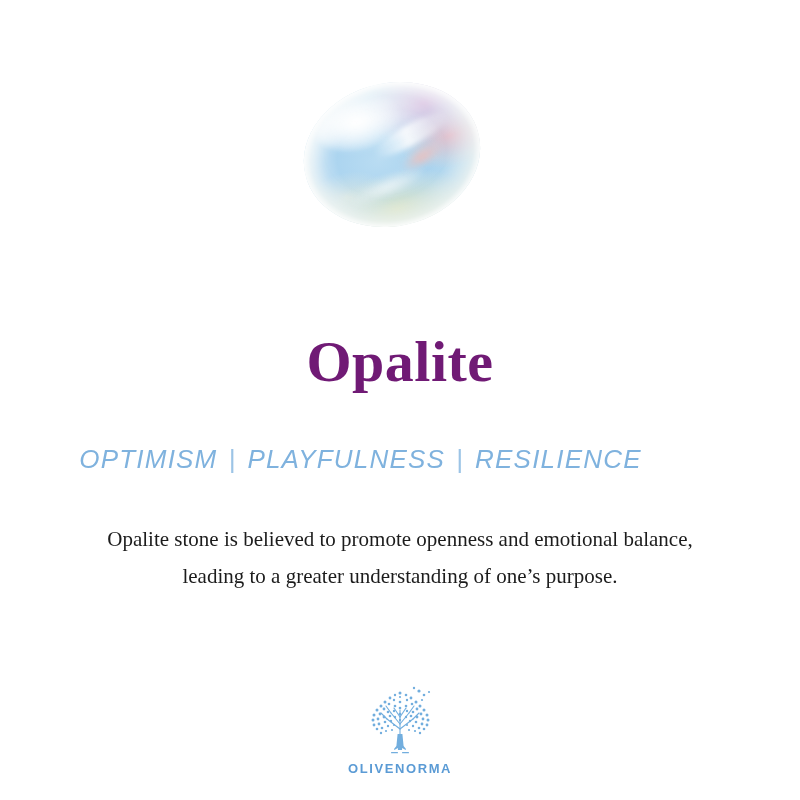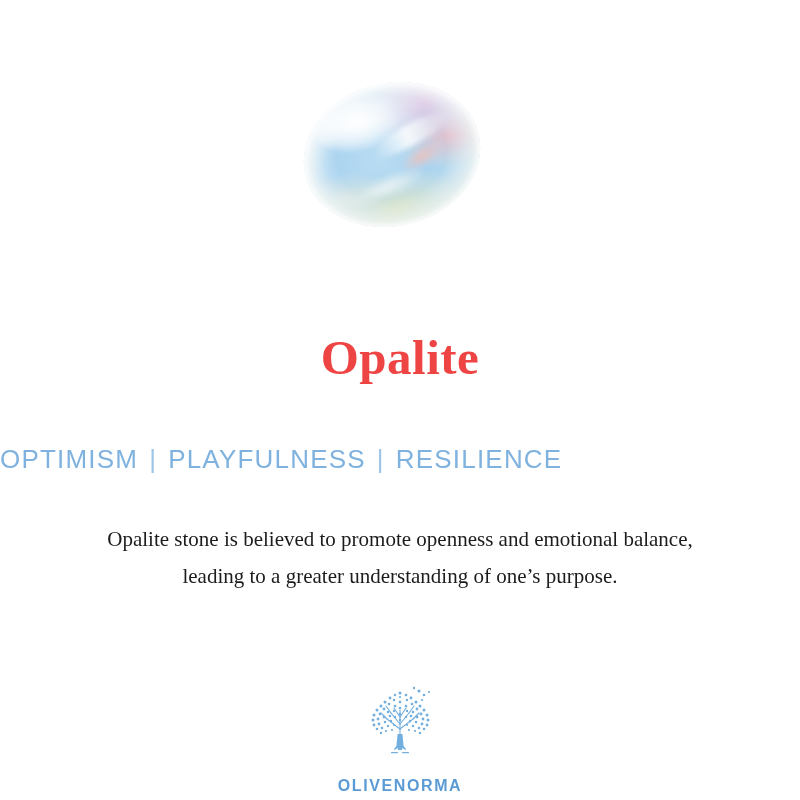--- a/index.html
+++ b/index.html
@@ -105,39 +105,41 @@
   }
 
   
   .title {
     position: absolute;
     left: 0;
     top: 333px;
     width: 800px;
     text-align: center;
     font-family: "Liberation Serif", serif;
-    font-size: 49px;
+    font-size: 58px;
     font-weight: 700;
-    color: #ef4444;
+    color: #701a75;
     letter-spacing: 0.5px;
     line-height: 1.0;
   }
 
   
   .subtitle {
     position: absolute;
     left: 0;
     top: 444px;
     width: 721px;
+    text-align: center;
     font-family: "Liberation Sans", sans-serif;
     font-size: 26px;
     font-weight: 400;
     color: #7fb2de;
     letter-spacing: 1.2px;
     white-space: nowrap;
+    font-style: italic;
   }
   .subtitle .sep {
     display: inline-block;
     padding: 0 11px;
     color: #9cc4e6;
   }
 
   
   .body-copy {
     position: absolute;
@@ -164,23 +166,23 @@
     text-align: center;
   }
   .logo-mark {
     display: block;
     margin: 0 auto;
     width: 78px;
     height: 74px;
   }
   .logo-word {
     display: block;
-    margin-top: 19px;
+    margin-top: 3px;
     font-family: "Liberation Sans", sans-serif;
-    font-size: 16px;
+    font-size: 13px;
     font-weight: 700;
     letter-spacing: 1.6px;
     color: #5b9bd5;
   }
 </style>
 </head>
 <body>
 
 <div class="card">
 

